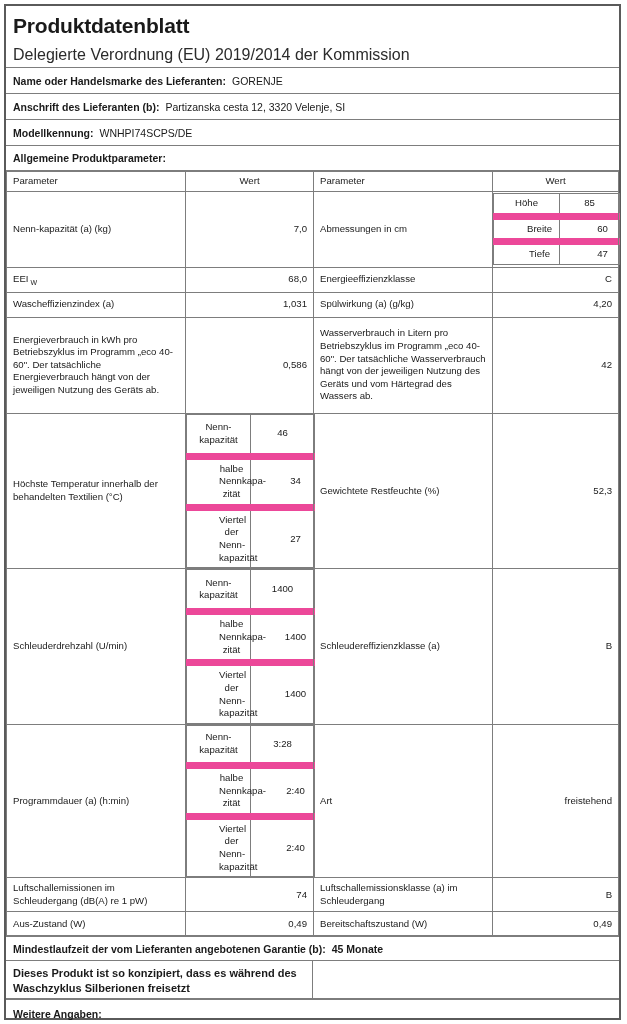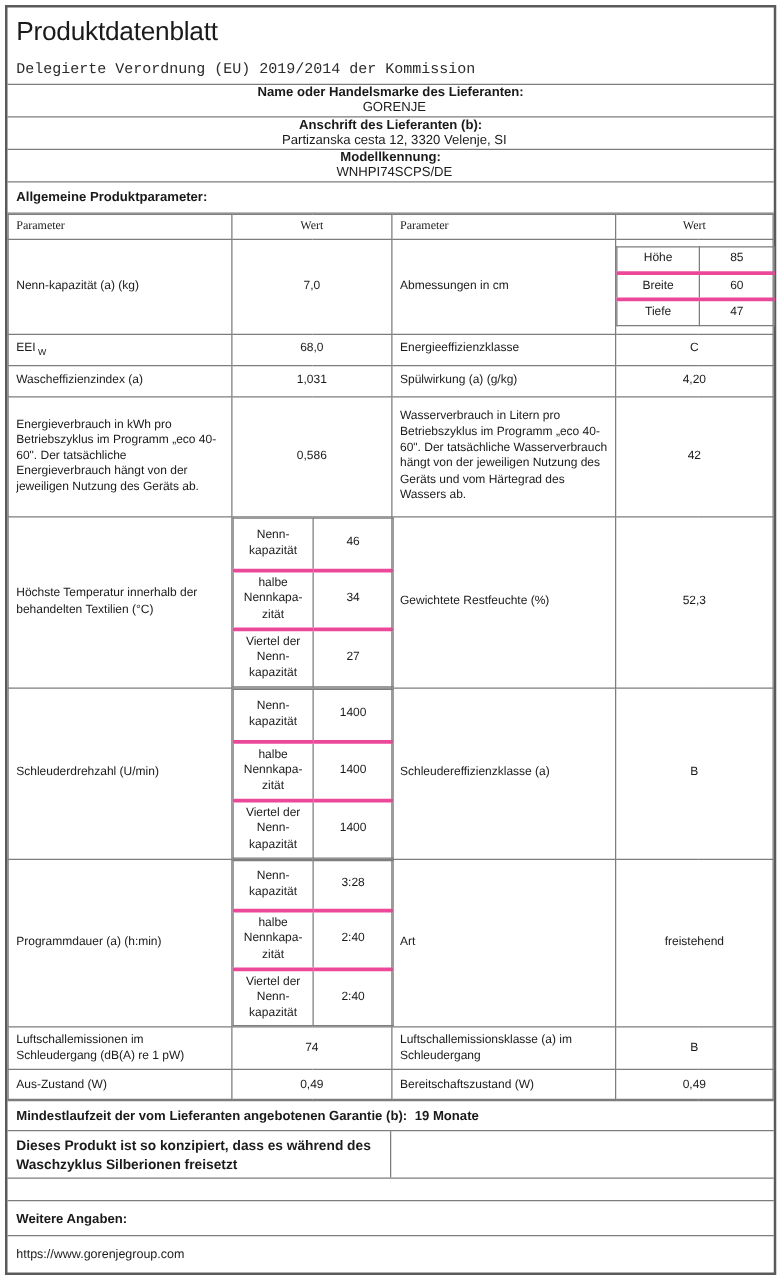--- a/index.html
+++ b/index.html
@@ -28,31 +28,30 @@
   .hdr-row {
     border-bottom: 1px solid #7d7d7d;
     display: flex;
     align-items: center;
     padding: 0 7px;
     flex: none;
   }
   .title-row { height: 36px; border-bottom: none; padding-top: 2px; }
   .doc-title {
     font-size: 21px;
-    font-weight: normal;
+    font-weight: bold;
     letter-spacing: -0.2px;
     line-height: 1;
   }
   .subtitle-row { height: 26px; }
   .subtitle {
-    font-size: 12px;
+    font-size: 16px;
     color: #2b2b2b;
-    font-family: Liberation Mono, monospace;
-  }
-  .meta-row { height: 26px; flex-direction: column; }
+  }
+  .meta-row { height: 26px; }
   .meta-label { font-size: 10.5px; font-weight: bold; }
   .meta-value { font-size: 10.5px; margin-left: 6px; }
   .section-row { height: 25px; }
   .section-label { font-size: 10.5px; font-weight: bold; }
 
   table.main {
     border-collapse: collapse;
     width: 100%;
     table-layout: fixed;
     flex: none;
@@ -60,41 +59,41 @@
   table.main td, table.main th {
     border: 1px solid #7d7d7d;
     font-size: 9.6px;
     font-weight: normal;
     padding: 3px 6px;
     vertical-align: middle;
     line-height: 1.32;
     color: #1a1a1a;
   }
   td.c-left { text-align: left; }
-  td.c-mid  { text-align: center; }
-  .colhead { text-align: left; font-family: Liberation Serif, serif; }
+  td.c-mid  { text-align: right; }
+  .colhead { text-align: left; }
   .colhead.val { text-align: center; }
   .nowrap-lines { white-space: pre-line; }
 
   .sub-tbl {
     border-collapse: collapse;
     width: 100%;
     table-layout: fixed;
     border-radius: 29px;
   }
   .sub-tbl td {
     border: none;
     font-size: 9.6px;
     padding: 3px 4px;
     text-align: center;
     line-height: 1.3;
     vertical-align: middle;
   }
   .nopad { padding: 0 !important; }
-  .sub-tbl tr + tr td { border-top: 3px solid #ec4899; }
+  .sub-tbl tr + tr td { border-top: 7px solid #ec4899; padding-left: 32px; }
   .sub-tbl td + td { border-left: 1px solid #7d7d7d; }
 
   .footrow {
     border-top: 1px solid #7d7d7d;
     padding: 0 7px;
     display: flex;
     align-items: center;
     flex: none;
   }
   .foot-bold { font-size: 10.5px; font-weight: bold; }
@@ -333,21 +332,21 @@
         <td class="c-mid" colspan="2">0,49</td>
         <td class="c-left">Bereitschaftszustand (W)</td>
         <td class="c-mid" colspan="2">0,49</td>
       </tr>
 
     </tbody>
       </table>
 
     <div class="footrow" style="height:24px">
       <span class="foot-bold">Mindestlaufzeit der vom Lieferanten angebotenen Garantie (b):</span>
-      <span class="foot-val">19 Monate</span>
+      <span class="foot-val">45 Monate</span>
     </div>
 
     <div class="split-row" style="height:38px">
       <div class="split-left">Dieses Produkt ist so konzipiert, dass es während des Waschzyklus Silberionen freisetzt</div>
     </div>
 
     <div class="blank-row"></div>
 
     <div class="footrow" style="height:28px">
       <span class="foot-bold">Weitere Angaben:</span>

